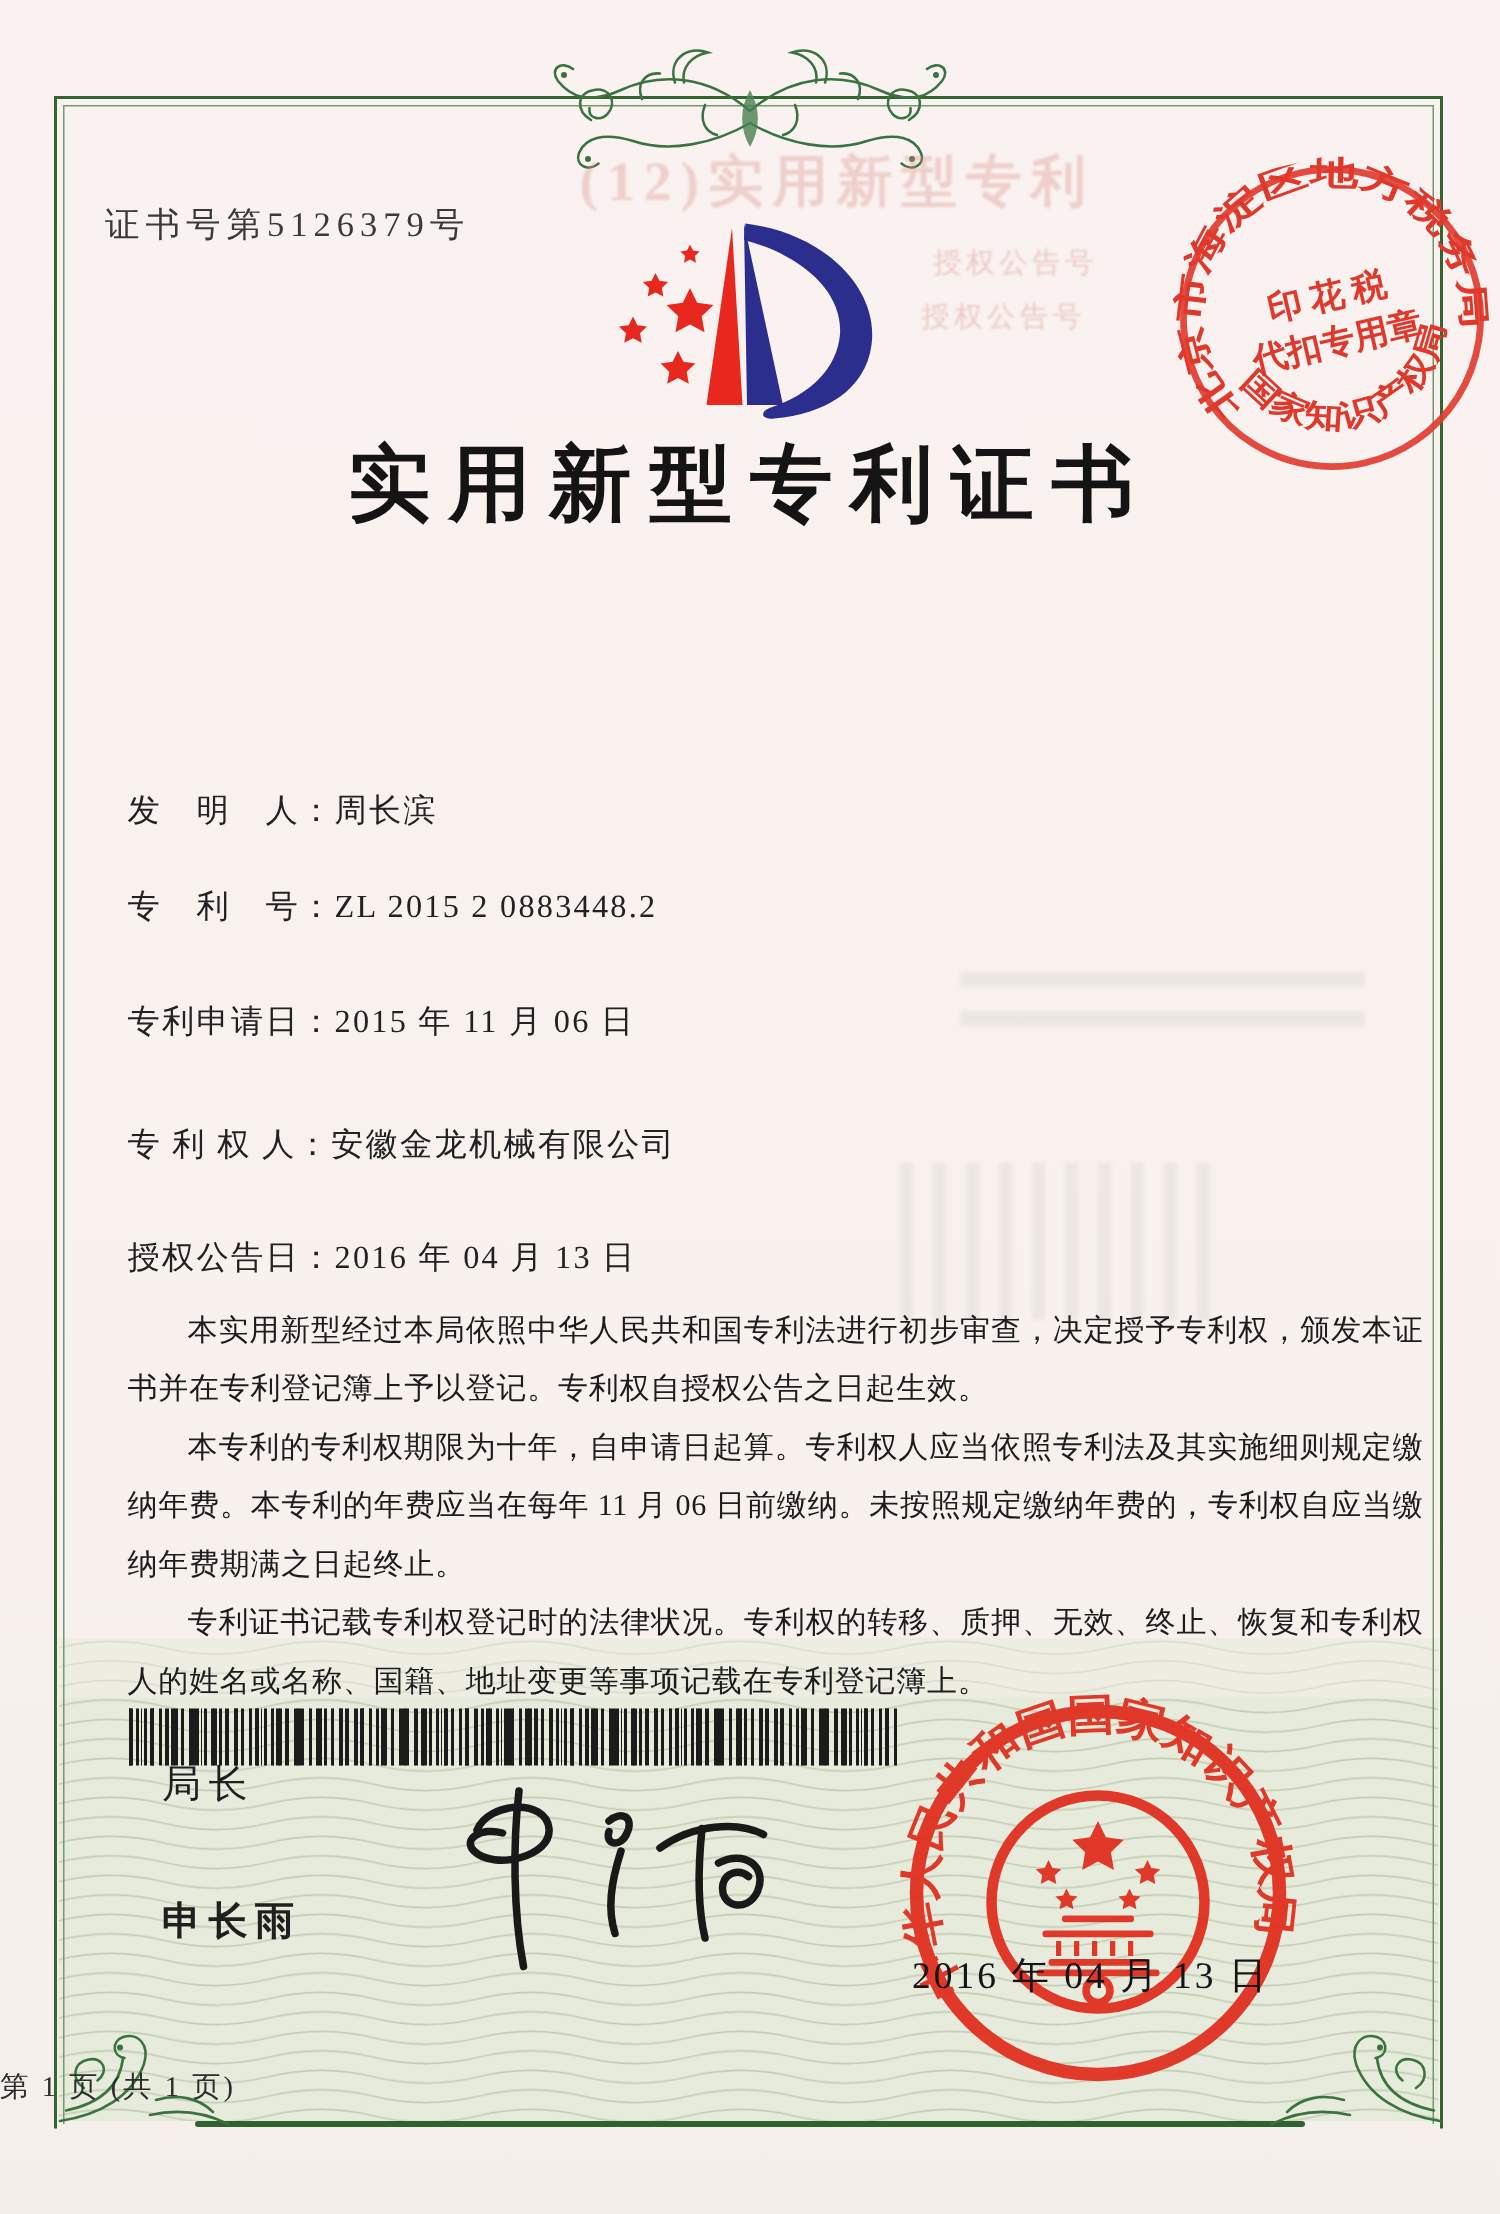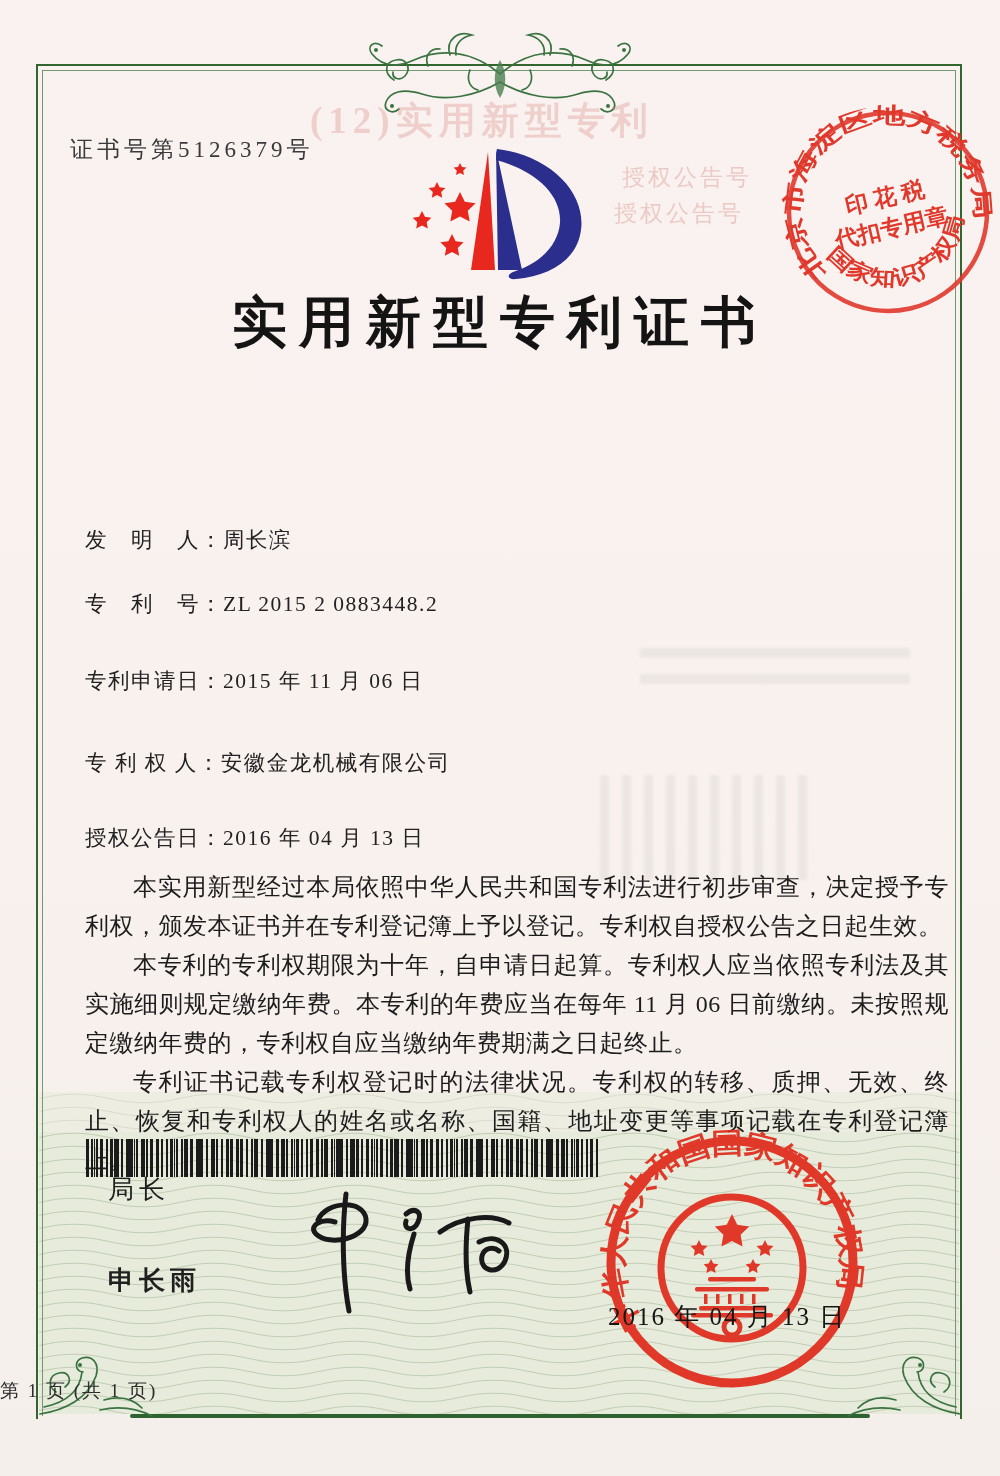--- a/index.html
+++ b/index.html
@@ -13,27 +13,27 @@
   .frame-inner{top:70px;left:42px;right:44px;bottom:60px;
      border-top:1px solid #72996f;border-left:1px solid #72996f;border-right:1px solid #72996f;}
   .bottom-rule{left:130px;width:740px;top:1414px;height:4px;background:#2f6231;border-radius:2px;}
   
   .waveband{left:39px;top:1092px;width:920px;height:322px;}
   
   .certno{left:70px;top:134px;font-size:23px;letter-spacing:4px;color:#3a3a3a;}
   .title{left:0;width:1000px;top:286px;text-align:center;font-size:55px;font-weight:bold;
          letter-spacing:12px;color:#141414;}
   .field{left:85px;width:860px;font-size:21.5px;color:#222;letter-spacing:1.5px;white-space:nowrap;}
-  .paras{left:85px;top:868px;width:864px;font-size:24px;color:#1d1d1d;line-height:39px;
+  .paras{left:85px;top:868px;width:864px;font-size:20px;color:#1d1d1d;line-height:39px;
          text-align:justify;letter-spacing:.5px;}
   .paras p{margin:0;text-indent:2em;}
   
-  .ghost-title{left:310px;top:96px;width:420px;text-align:left;font-size:37px;font-weight:bold;
+  .ghost-title{left:310px;top:96px;width:420px;text-align:right;font-size:37px;font-weight:bold;
       color:rgba(221,142,132,.34);letter-spacing:6px;filter:blur(.6px);}
-  .ghost-line{font-size:23px;color:rgba(219,146,137,.42);letter-spacing:3px;filter:blur(.6px);}
+  .ghost-line{font-size:19px;color:rgba(219,146,137,.42);letter-spacing:3px;filter:blur(.6px);}
   .ghost-block{opacity:.08;filter:blur(1.5px);}
   .gb-h{background:repeating-linear-gradient(180deg,#6b6b6b 0 10px,transparent 10px 26px);}
   .gb-v{background:repeating-linear-gradient(90deg,#6b6b6b 0 9px,transparent 9px 22px);}
   
   .barcode{left:86px;top:1139px;width:512px;height:38px;
     background-image:
       repeating-linear-gradient(90deg,#1b1b1b 0 2px,transparent 2px 5px),
       repeating-linear-gradient(90deg,#1b1b1b 0 1px,transparent 1px 8px),
       repeating-linear-gradient(90deg,#1b1b1b 0 3px,transparent 3px 14px);}
   .sig-label{left:108px;font-size:26px;color:#1f1f1f;letter-spacing:5px;

